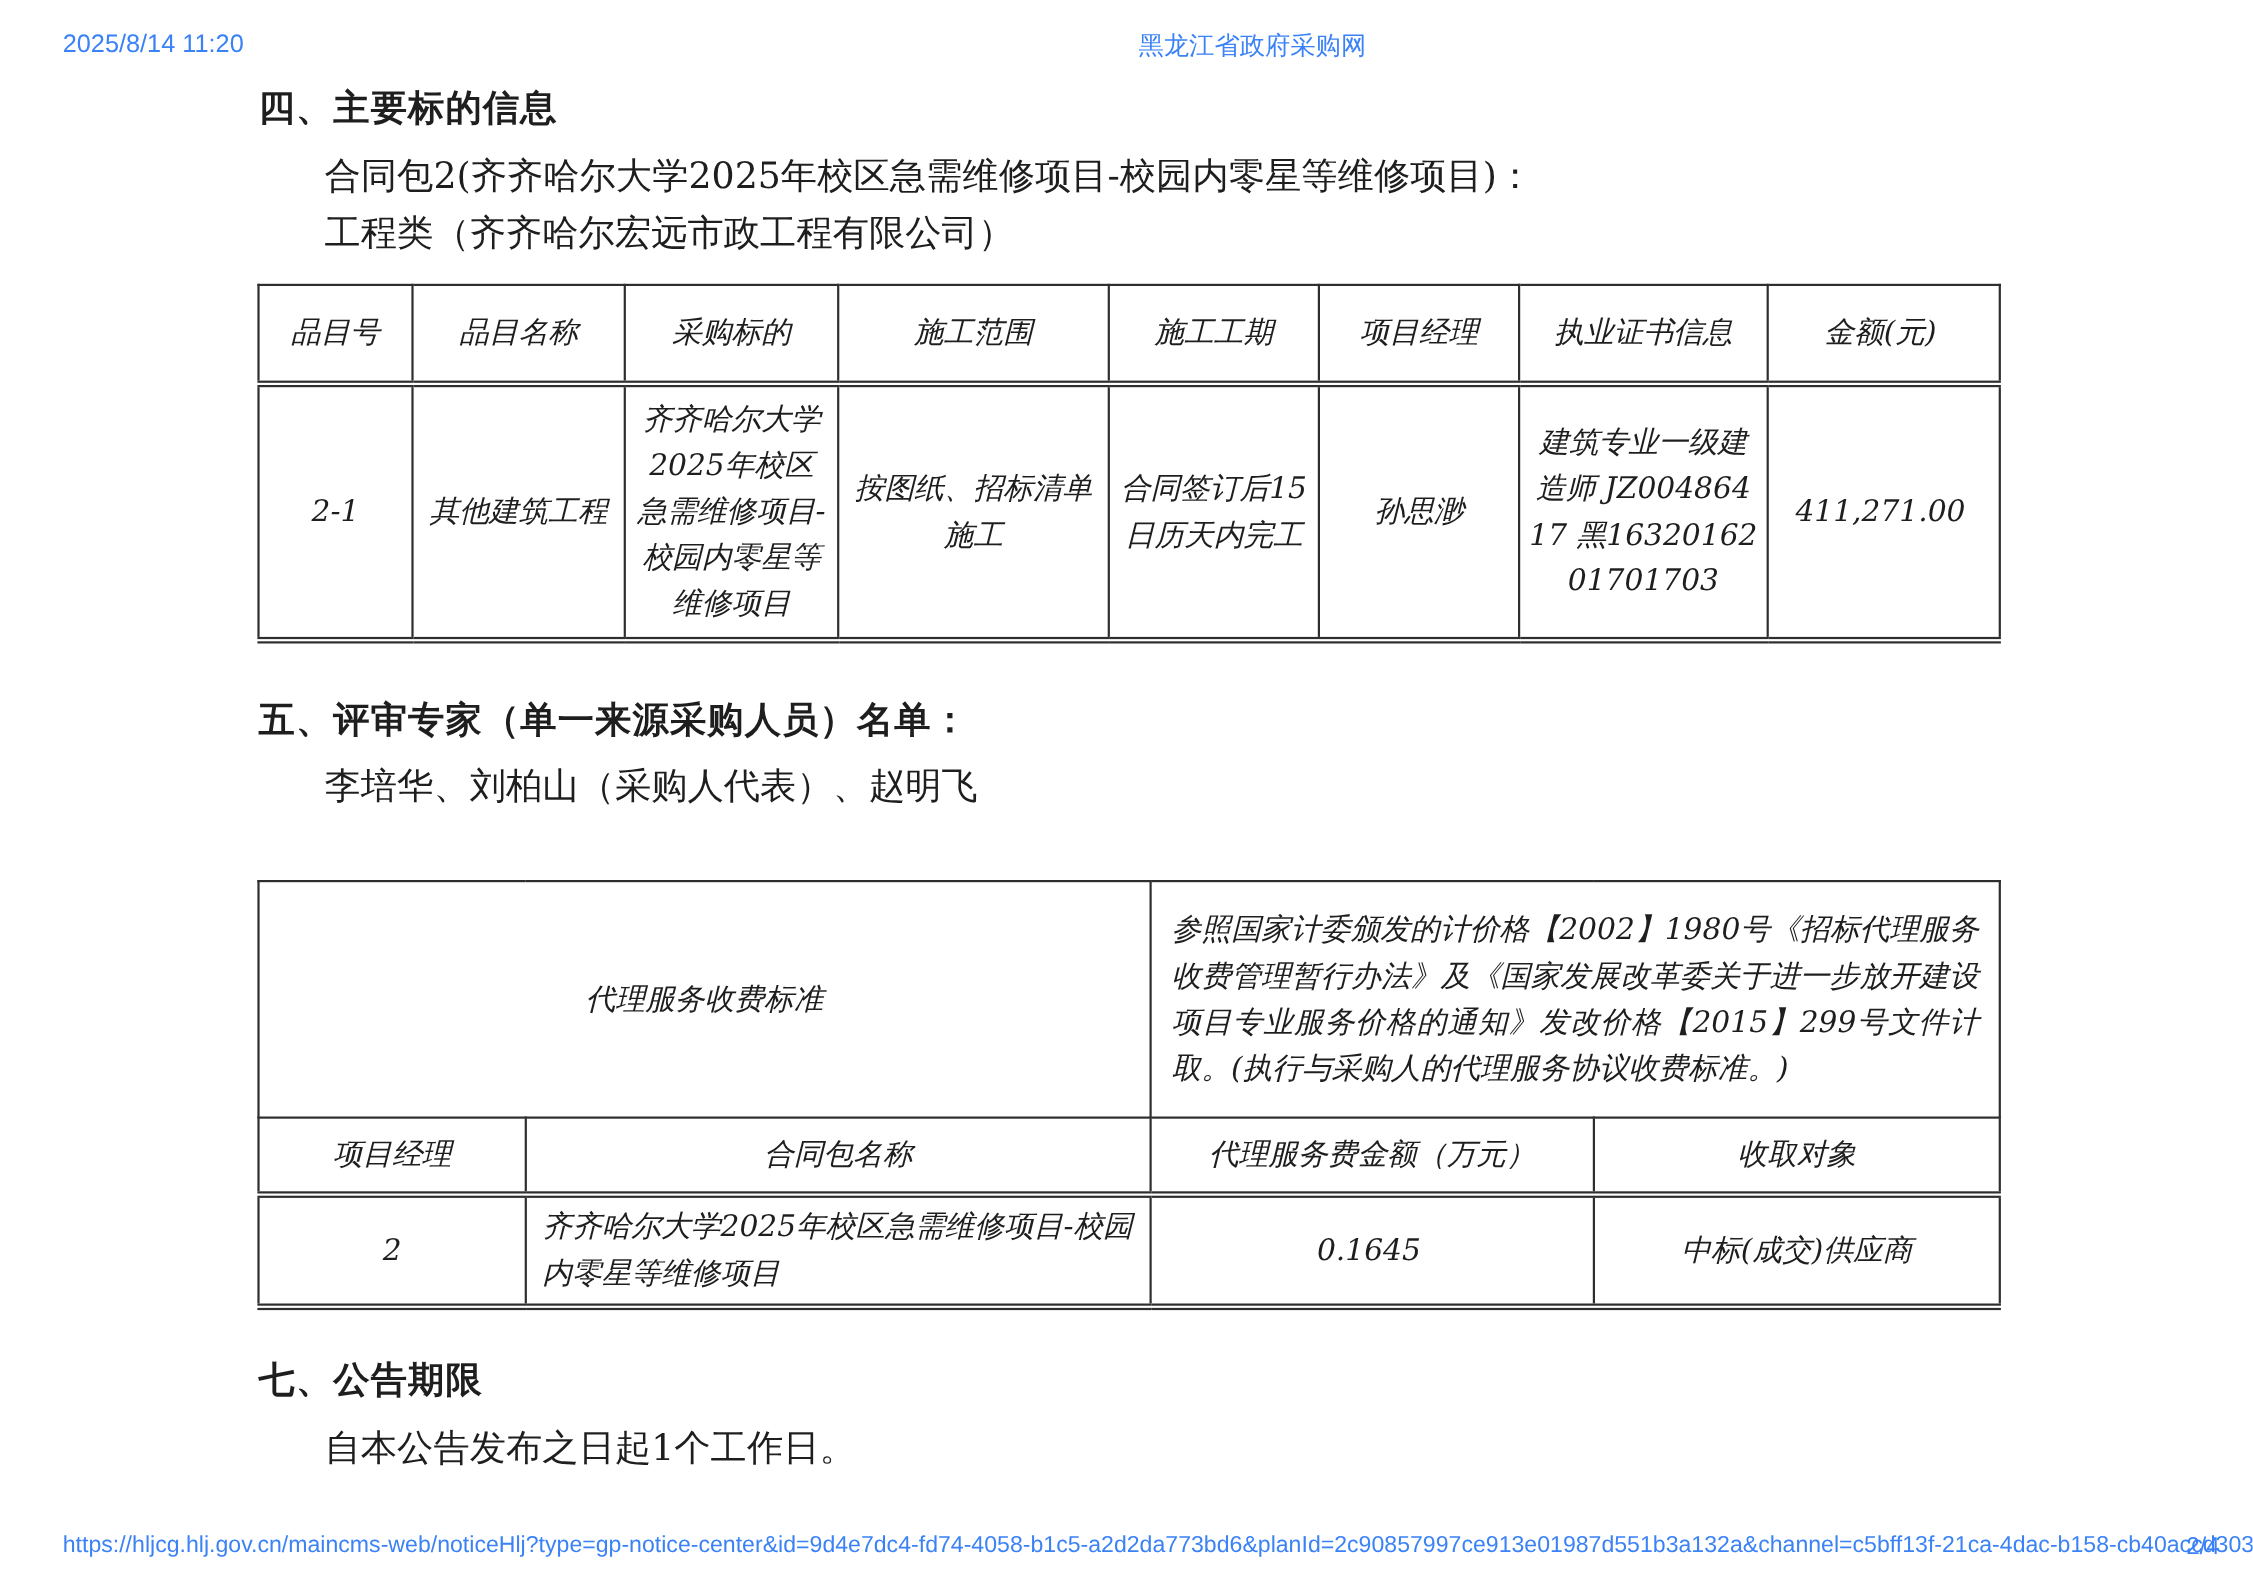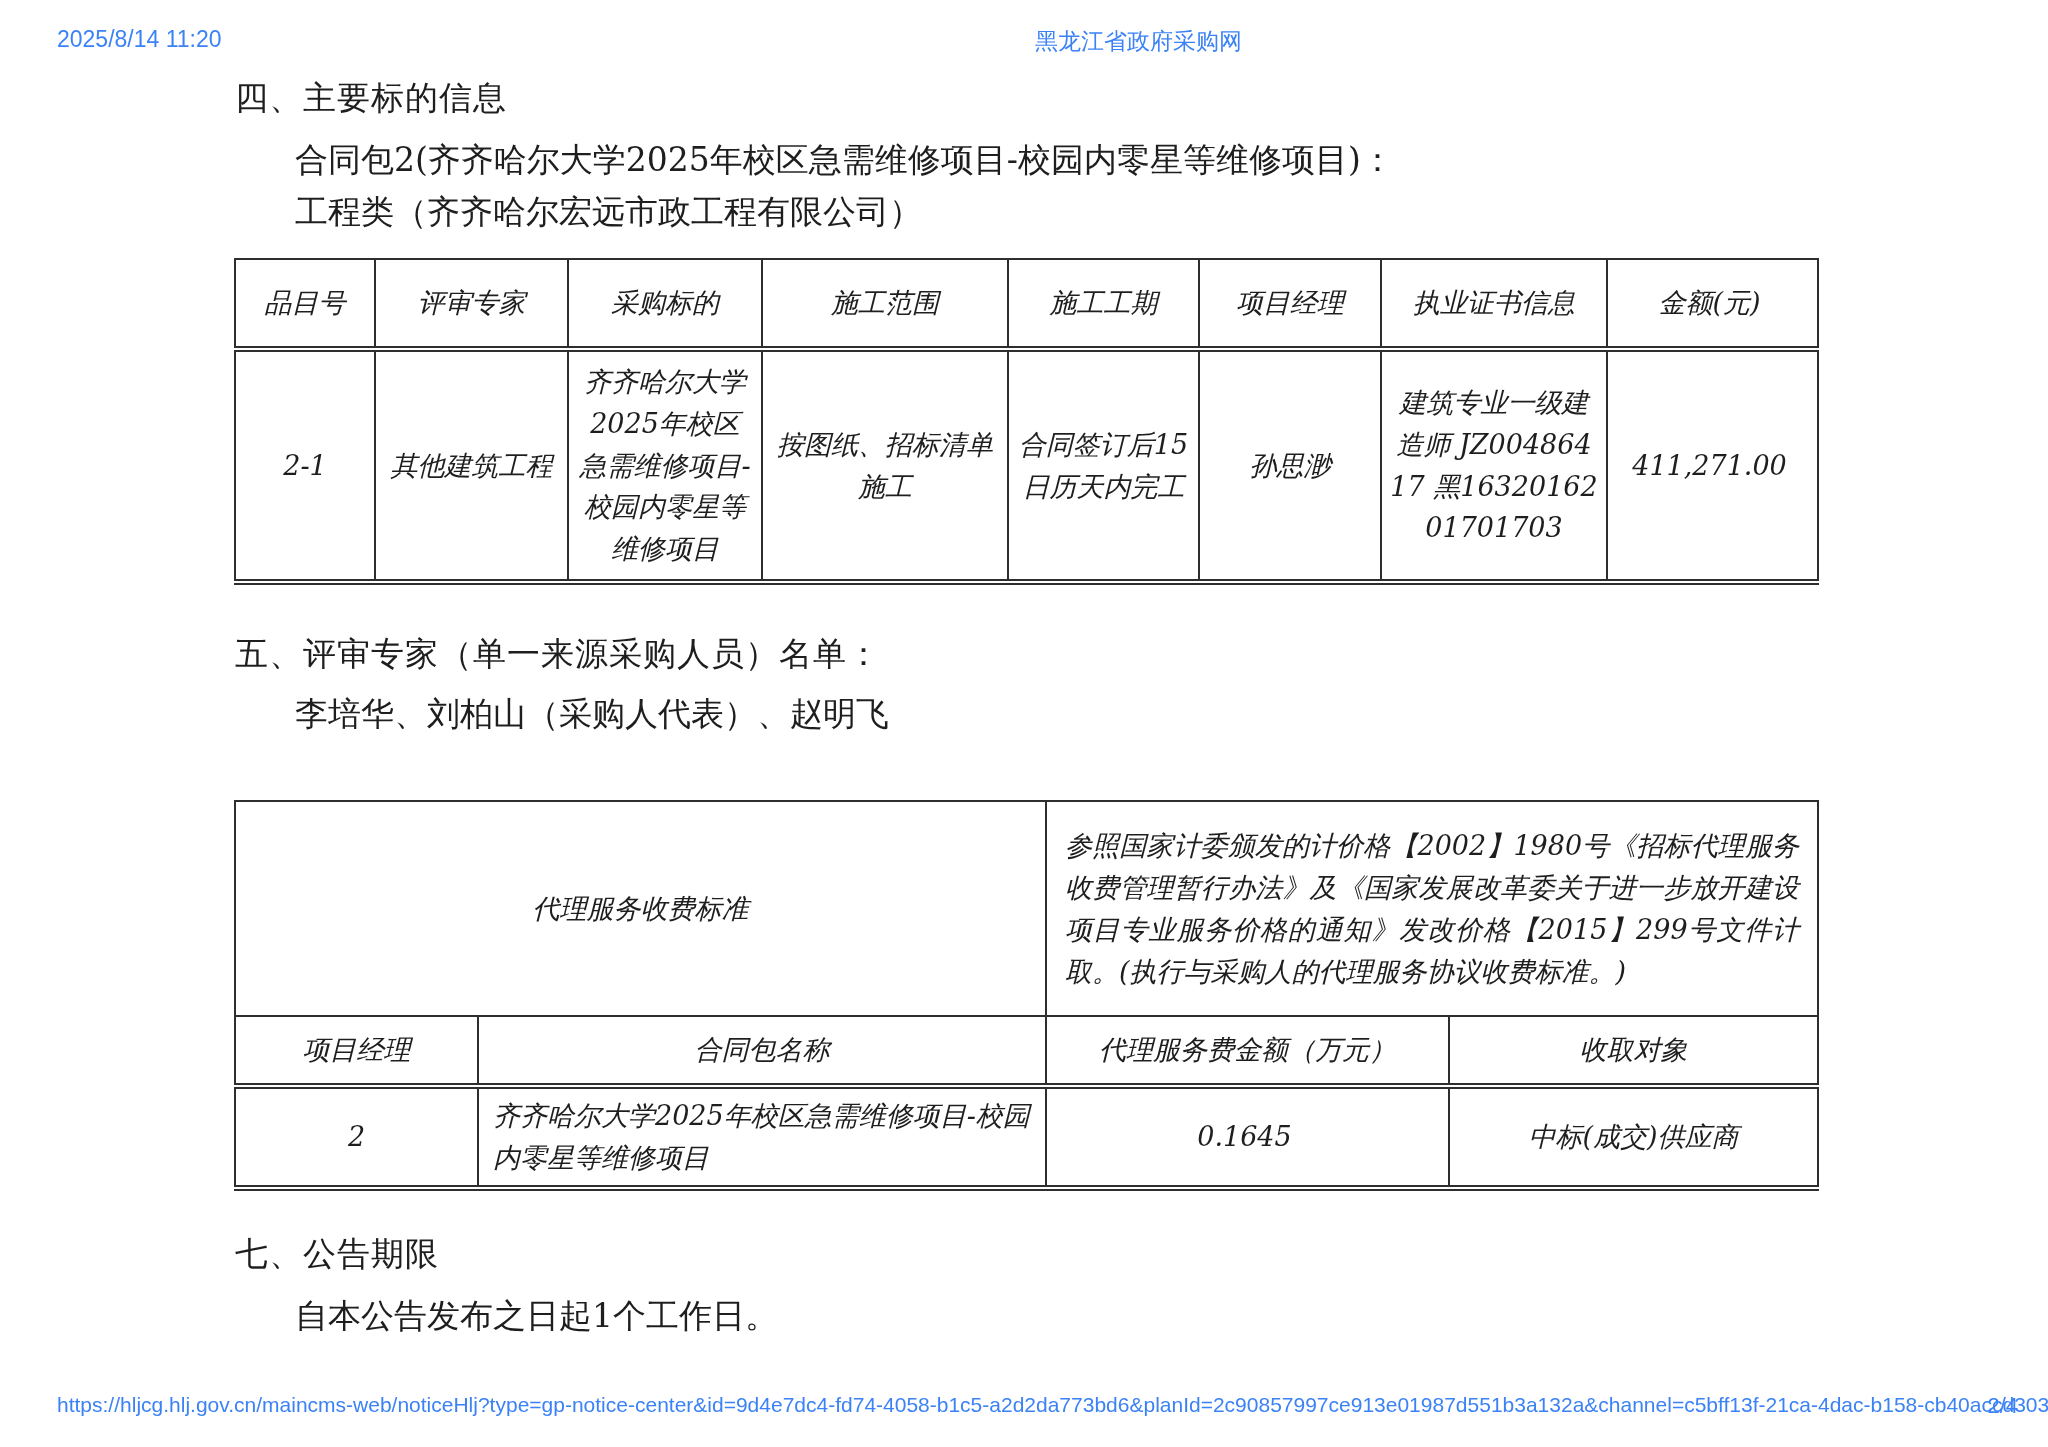--- a/index.html
+++ b/index.html
@@ -23,21 +23,21 @@
   }
   .timestamp   { top: 26px; left: 57px; }
   .site-title  { top: 26px; left: 1035px; }
   .footer-url  { top: 1393px; left: 57px; font-size: 21px; }
   .page-num    { top: 1393px; right: 30px; font-size: 22px; }
   
   .sec-heading {
     position: absolute;
     left: 235px;
     font-size: 33px;
-    font-weight: normal;
+    font-weight: bold;
     letter-spacing: 1px;
     white-space: nowrap;
   }
   .body-line {
     position: absolute;
     left: 295px;
     font-size: 33px;
     white-space: nowrap;
   }
   
@@ -105,21 +105,21 @@
         <col style="width:194px">
         <col style="width:246px">
       <col style="width:191px">
         <col style="width:182px">
         <col style="width:226px">
         <col style="width:211px">
     </colgroup>
     <tbody>
         <tr class="hdr">
       <td>品目号</td>
-      <td>评审专家</td>
+      <td>品目名称</td>
       <td>采购标的</td>
       <td>施工范围</td>
       <td>施工工期</td>
       <td>项目经理</td>
       <td>执业证书信息</td>
       <td class="amount-cell">金额(元)</td>
     </tr>
     <tr class="data">
       <td>2-1</td>
       <td>其他建筑工程</td>

